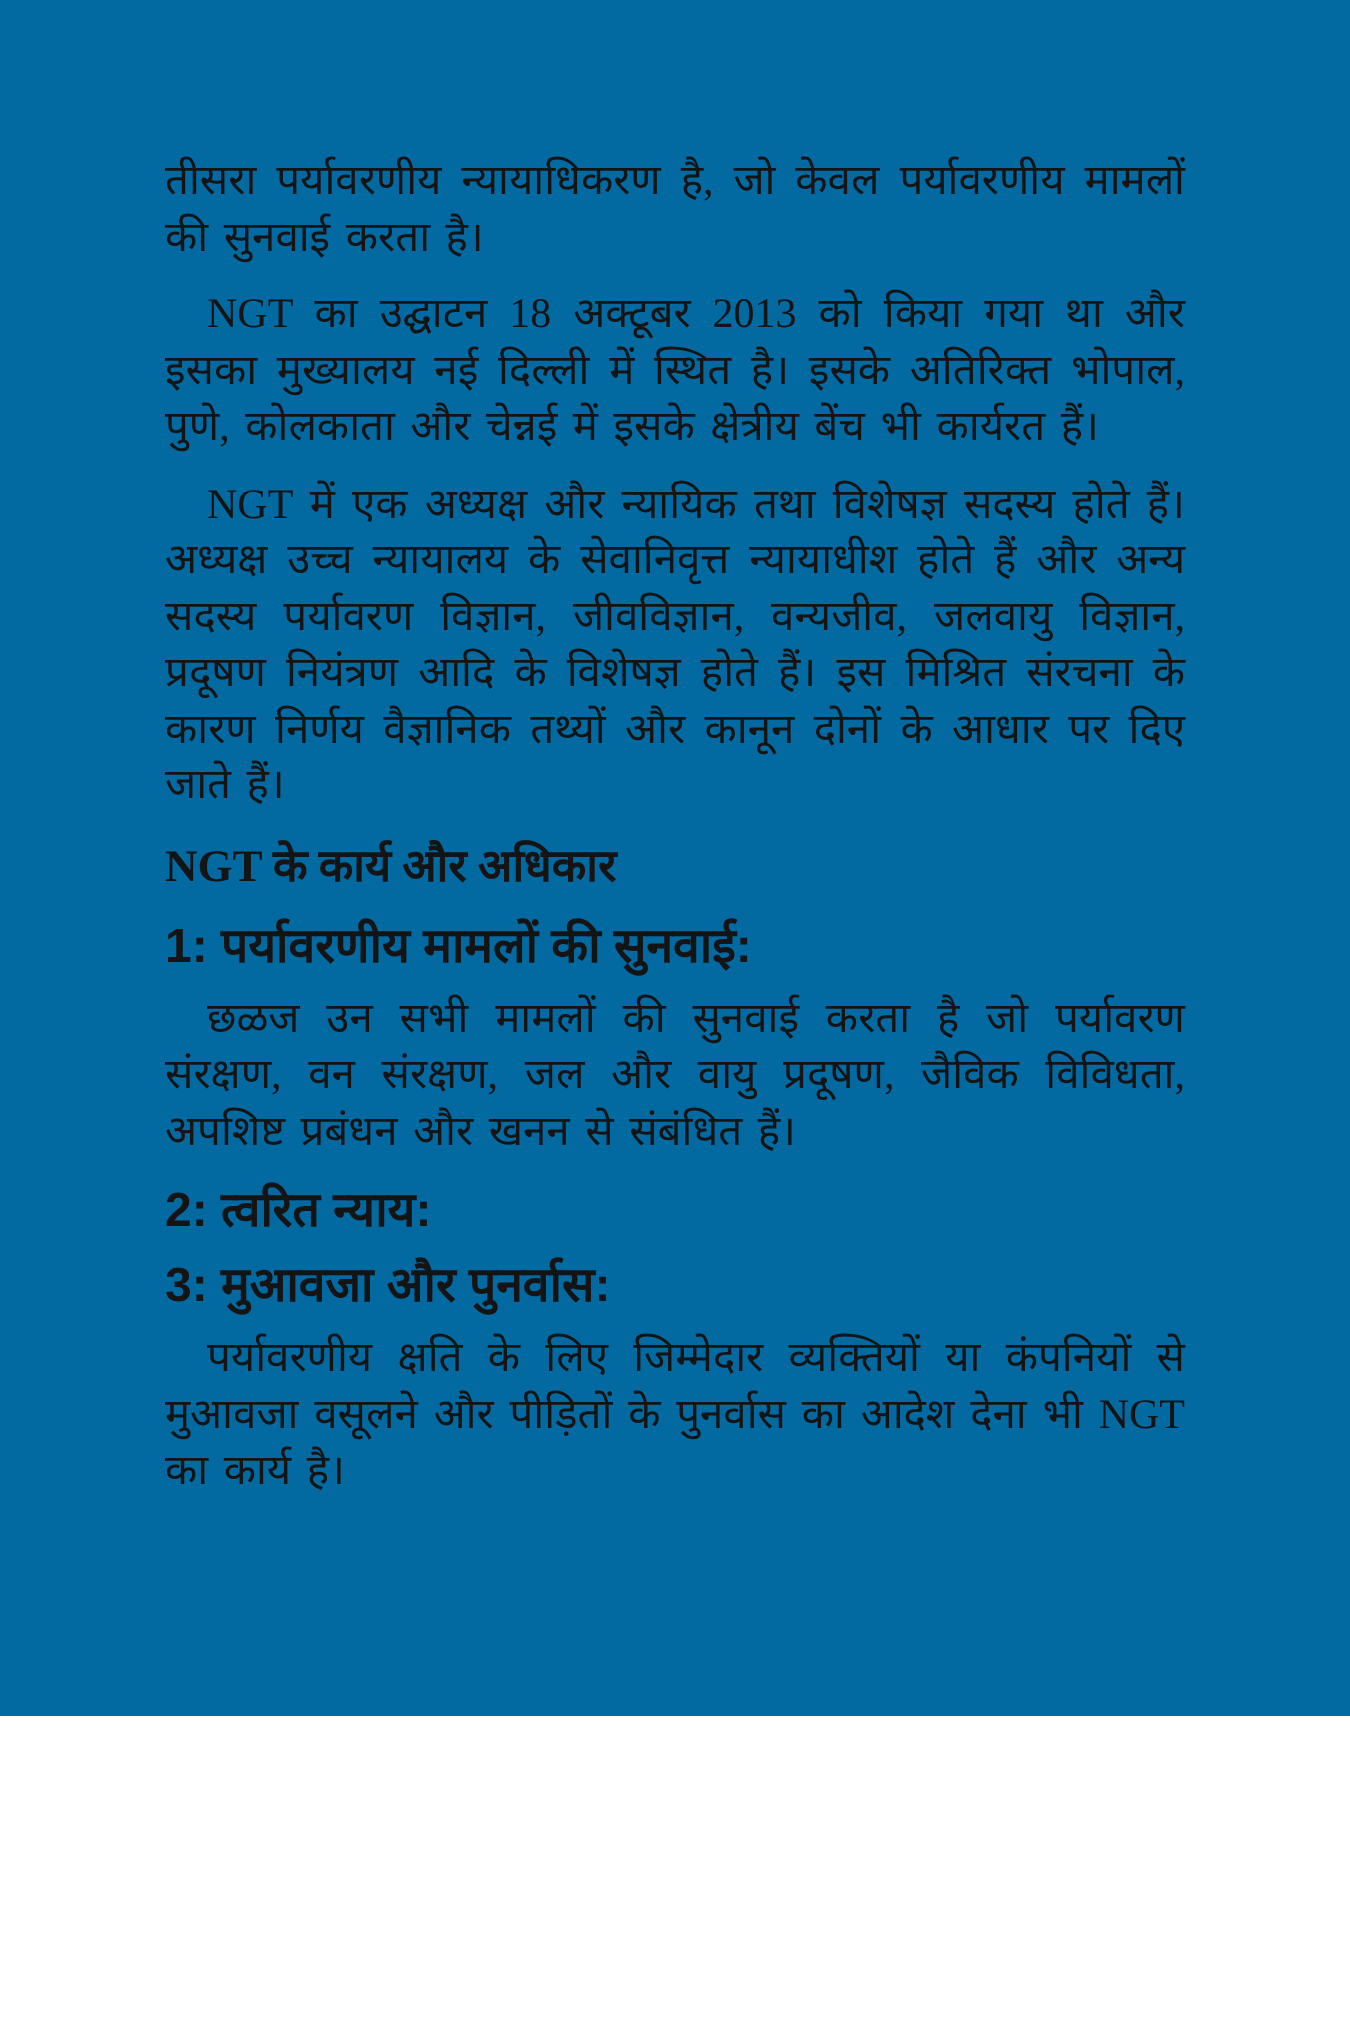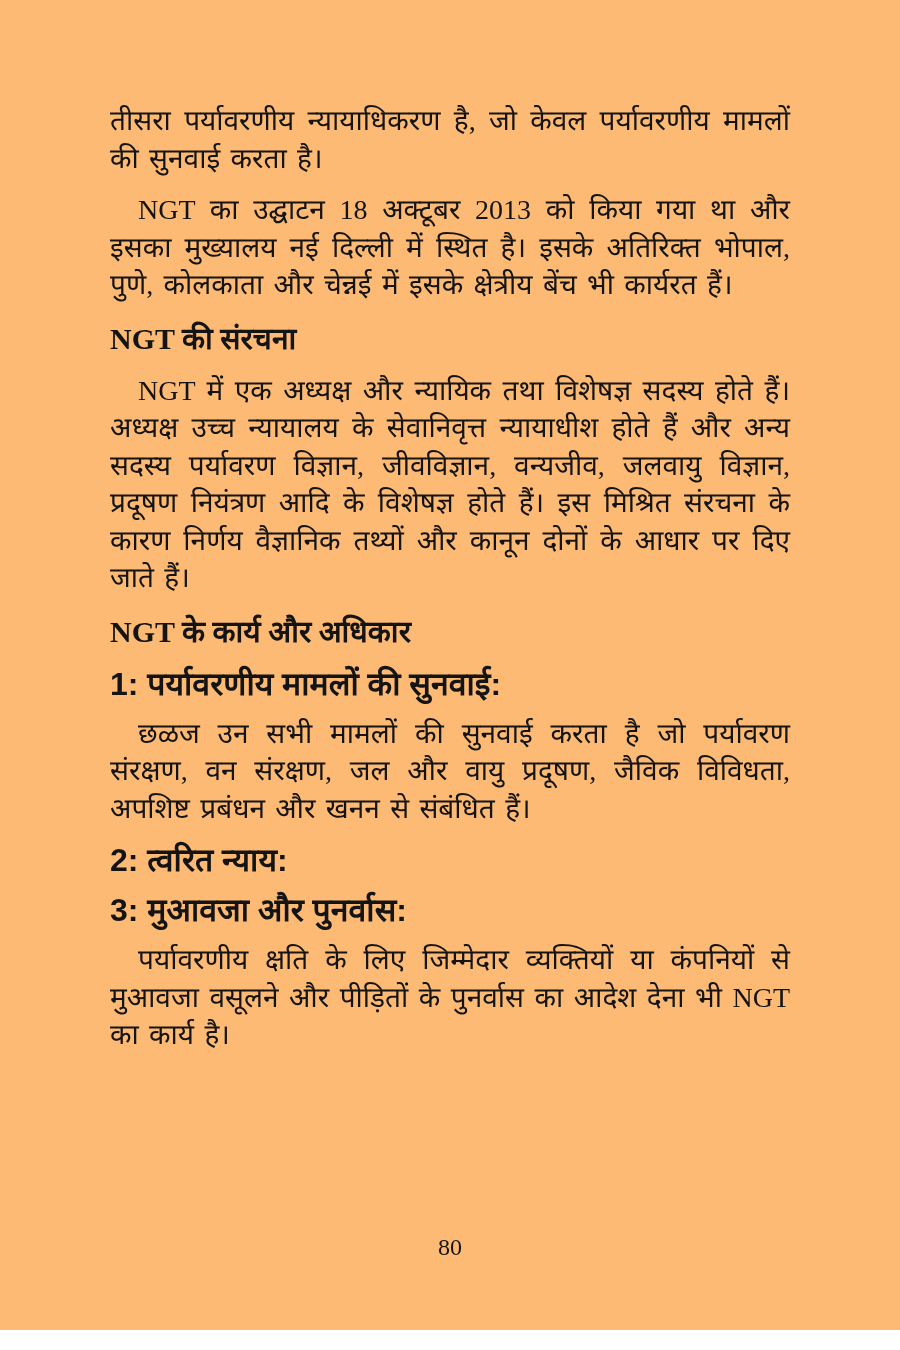--- a/index.html
+++ b/index.html
@@ -3,22 +3,22 @@
 <meta charset="utf-8">
 <style>
   html, body {
     margin: 0;
     padding: 0;
     background: #ffffff;
   }
   .page {
     position: relative;
     width: 900px;
-    height: 1330px;
-    background: #fdba74;
+    height: 1144px;
+    background: #0369a1;
     color: #141414;
     overflow: hidden;
   }
   .content {
     position: absolute;
     left: 110px;
     top: 102px;
     width: 680px;
   }
   .para {
@@ -59,21 +59,20 @@
 </style>
 </head>
 <body>
 
 <div class="page">
   <main class="content">
     <p class="para">तीसरा पर्यावरणीय न्यायाधिकरण है, जो केवल पर्यावरणीय मामलों की सुनवाई करता है।</p>
 
     <p class="para indent">NGT का उद्घाटन 18 अक्टूबर 2013 को किया गया था और इसका मुख्यालय नई दिल्ली में स्थित है। इसके अतिरिक्त भोपाल, पुणे, कोलकाता और चेन्नई में इसके क्षेत्रीय बेंच भी कार्यरत हैं।</p>
 
-    <h2 class="heading">NGT की संरचना</h2>
 
     <p class="para indent">NGT में एक अध्यक्ष और न्यायिक तथा विशेषज्ञ सदस्य होते हैं। अध्यक्ष उच्च न्यायालय के सेवानिवृत्त न्यायाधीश होते हैं और अन्य सदस्य पर्यावरण विज्ञान, जीवविज्ञान, वन्यजीव, जलवायु विज्ञान, प्रदूषण नियंत्रण आदि के विशेषज्ञ होते हैं। इस मिश्रित संरचना के कारण निर्णय वैज्ञानिक तथ्यों और कानून दोनों के आधार पर दिए जाते हैं।</p>
 
     <h2 class="heading">NGT के कार्य और अधिकार</h2>
 
 
     <h3 class="subheading">1: पर्यावरणीय मामलों की सुनवाई:</h3>
 
     <p class="para indent">छळज उन सभी मामलों की सुनवाई करता है जो पर्यावरण संरक्षण, वन संरक्षण, जल और वायु प्रदूषण, जैविक विविधता, अपशिष्ट प्रबंधन और खनन से संबंधित हैं।</p>
 

